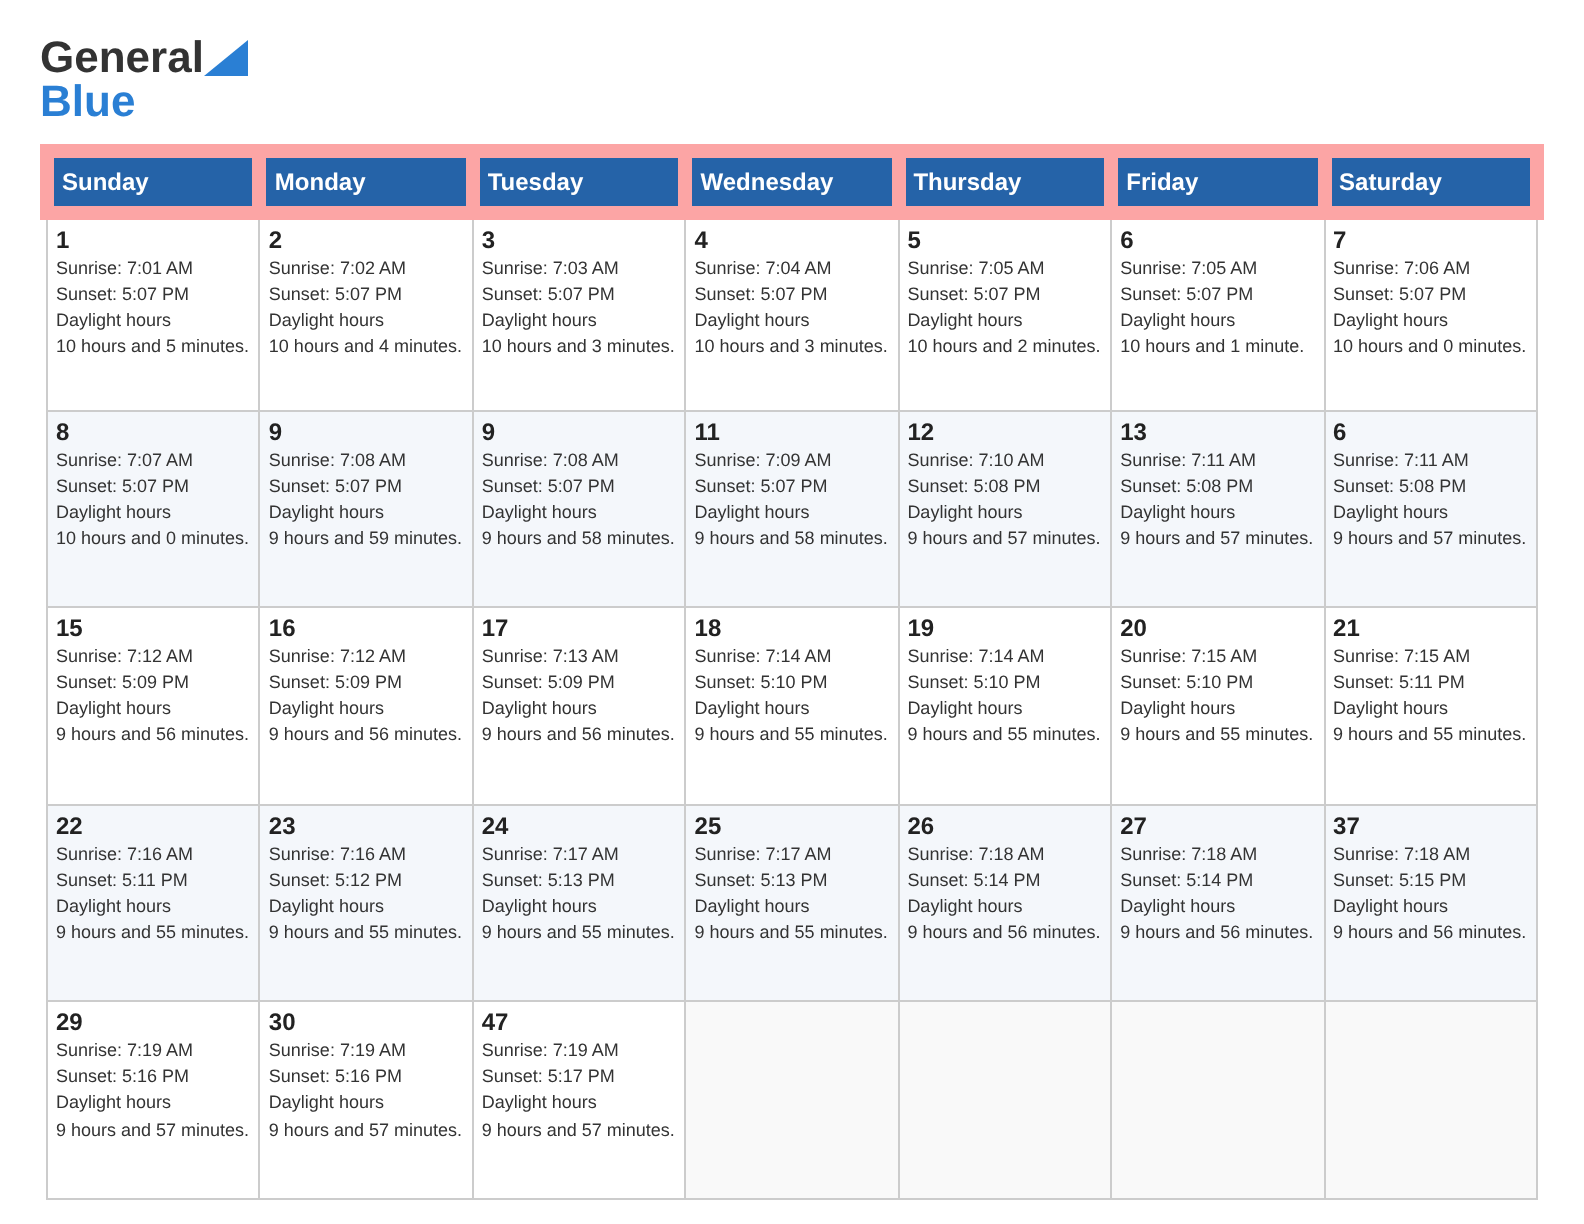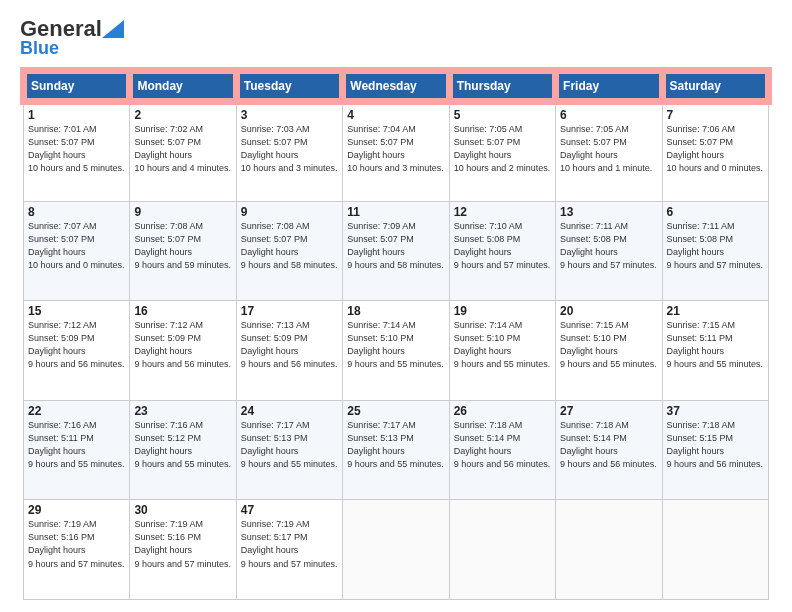--- a/index.html
+++ b/index.html
@@ -103,21 +103,21 @@
 <div class="page">
   <div class="header">
     <div class="logo-wrapper">
       <div class="logo-block">
         <div class="logo-line1">
           <span style="font-size:22px;font-weight:bold;color:#333;">General</span>
           <svg class="logo-svg" width="22" height="18" viewBox="0 0 22 18">
             <polygon points="0,18 22,0 22,18" fill="#2a7fd4"></polygon>
           </svg>
         </div>
-        <div style="font-size:18px;font-weight:bold;color:#2a7fd4;margin-top:-4px;">Blue</div>
+        <div style="font-size:22px;font-weight:bold;color:#2a7fd4;margin-top:-4px;">Blue</div>
       </div>
     </div>
     <div class="title-block">
       <div class="month-title"></div>
       <div class="location-subtitle"></div>
     </div>
   </div>
 
   <table class="calendar-table">
     <thead>

